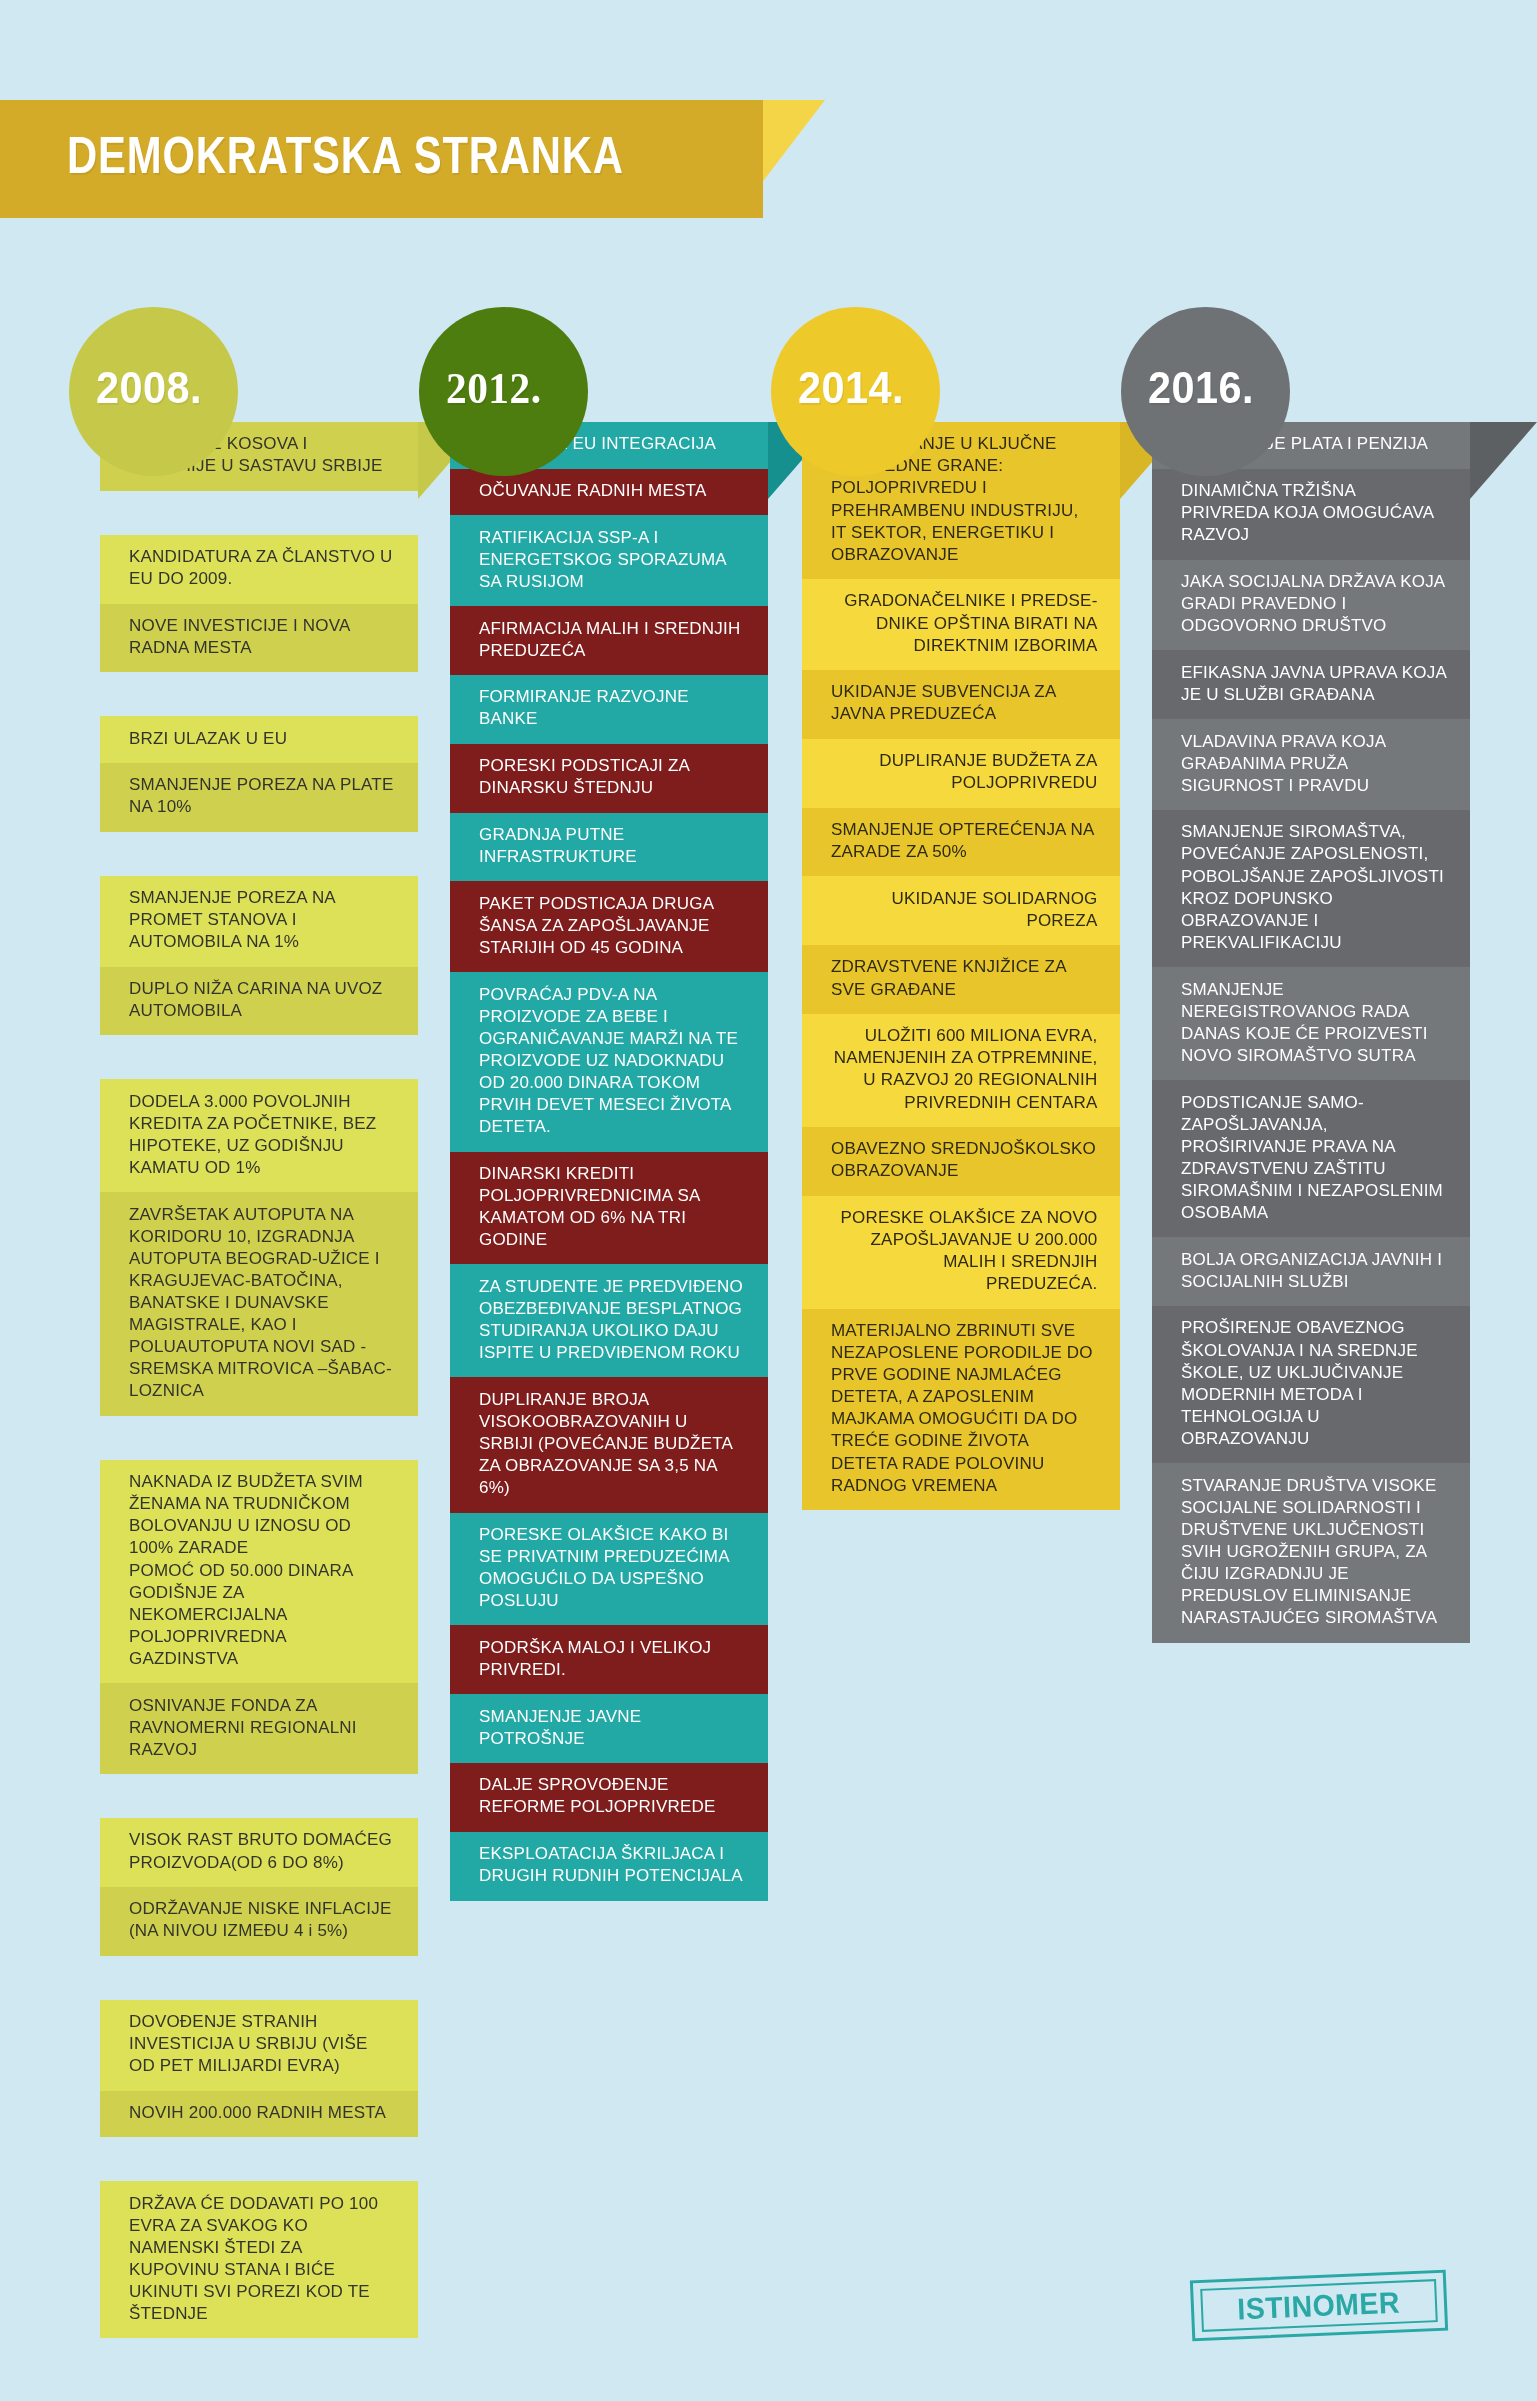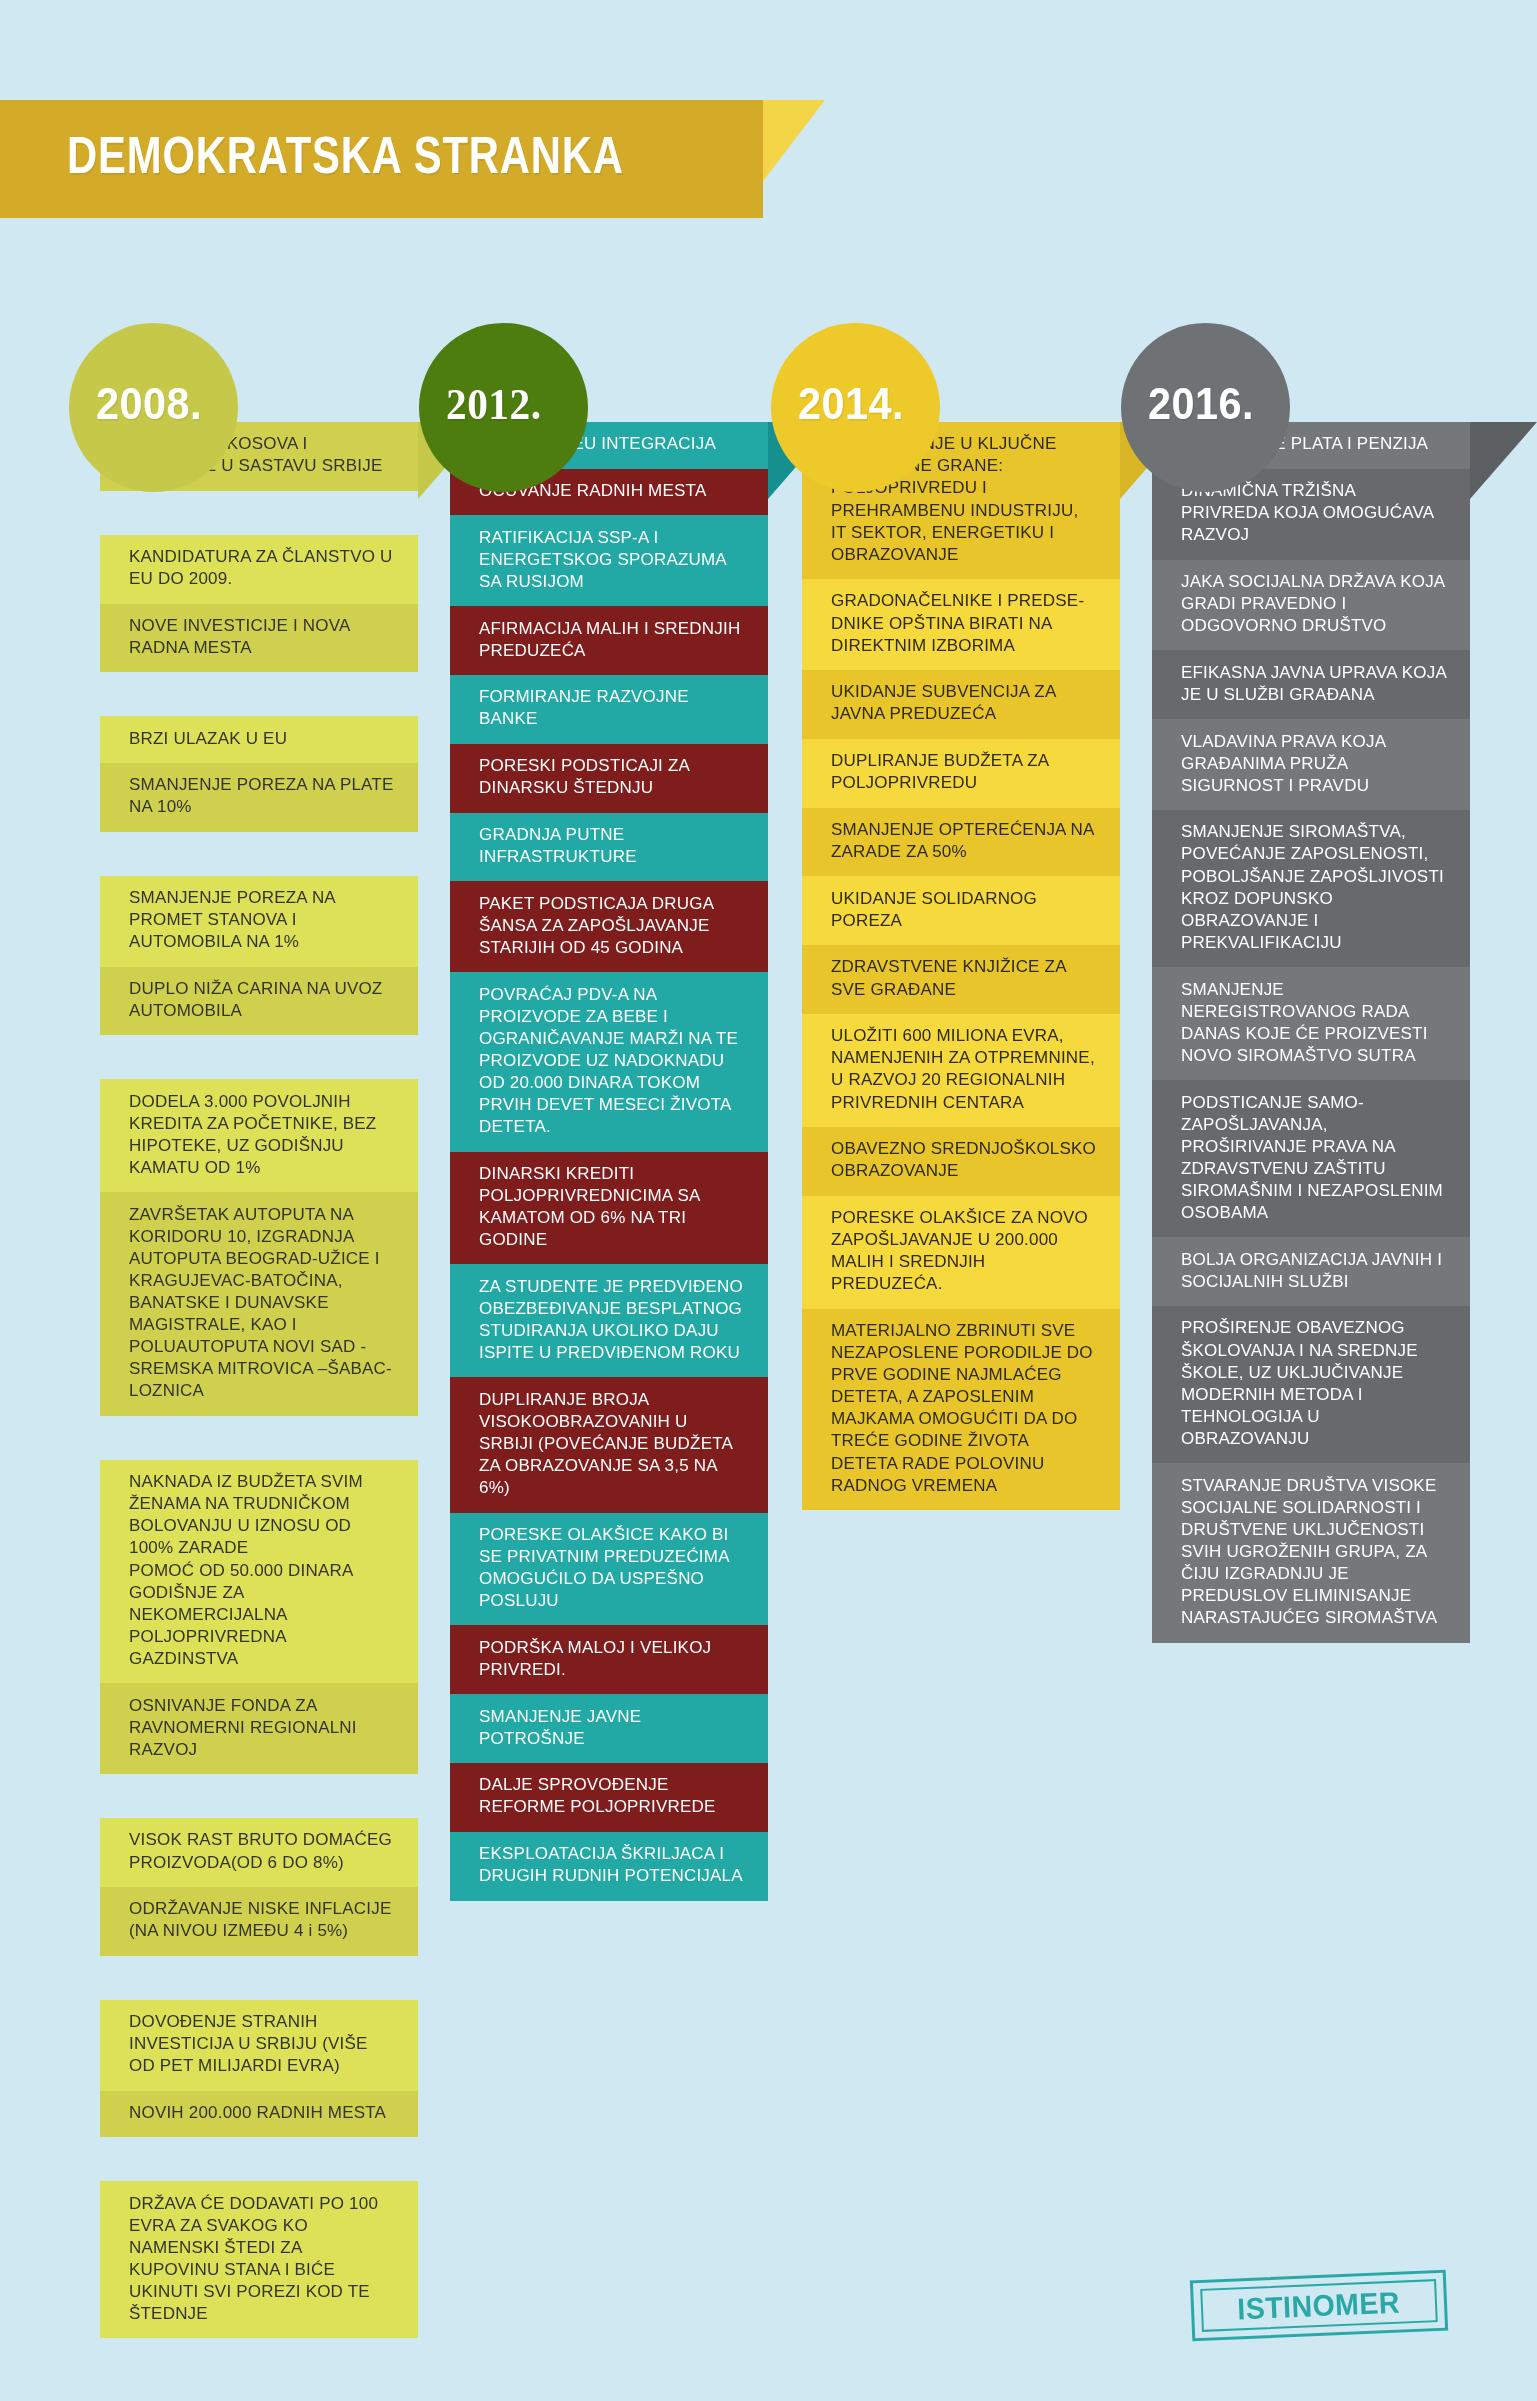--- a/index.html
+++ b/index.html
@@ -70,21 +70,21 @@
     width: 318px;
   }
   .col-0 { left: 100px; }
   .col-1 { left: 450px; }
   .col-2 { left: 802px; }
   .col-3 { left: 1152px; }
 
   .circle {
     position: absolute;
     left: -31px;
-    top: 16px;
+    top: 0;
     width: 169px;
     height: 169px;
     border-radius: 50%;
     z-index: 5;
   }
   .circle span {
     position: absolute;
     left: 27px;
     top: 55px;
     font-weight: bold;
@@ -129,21 +129,21 @@
 
   .c1 .circle { background: #4d7c0f; font-family: Liberation Serif, serif; }
   .c1 .item { color: #ffffff; }
   .c1 .item.a { background: #22a9a6; }
   .c1 .item.b { background: #7f1d1d; }
   .c1 .shadowtab { border-top: 77px solid #15908e; border-right: 67px solid transparent; }
 
   .c2 .circle { background: #eec92a; }
   .c2 .item { color: #2e2a14; }
   .c2 .item.a { background: #e8c62b; }
-  .c2 .item.b { background: #f6d93c; }
+  .c2 .item.b { background: #f6d93c; text-align: right; }
   .c2 .shadowtab { border-top: 77px solid #d8b625; border-right: 67px solid transparent; }
 
   .c3 .circle { background: #6f7275; }
   .c3 .item { color: #ffffff; }
   .c3 .item.a { background: #75787b; }
   .c3 .item.b { background: #67696c; }
   .c3 .shadowtab { border-top: 77px solid #5d6063; border-right: 67px solid transparent; }
 
   
   .logo {

